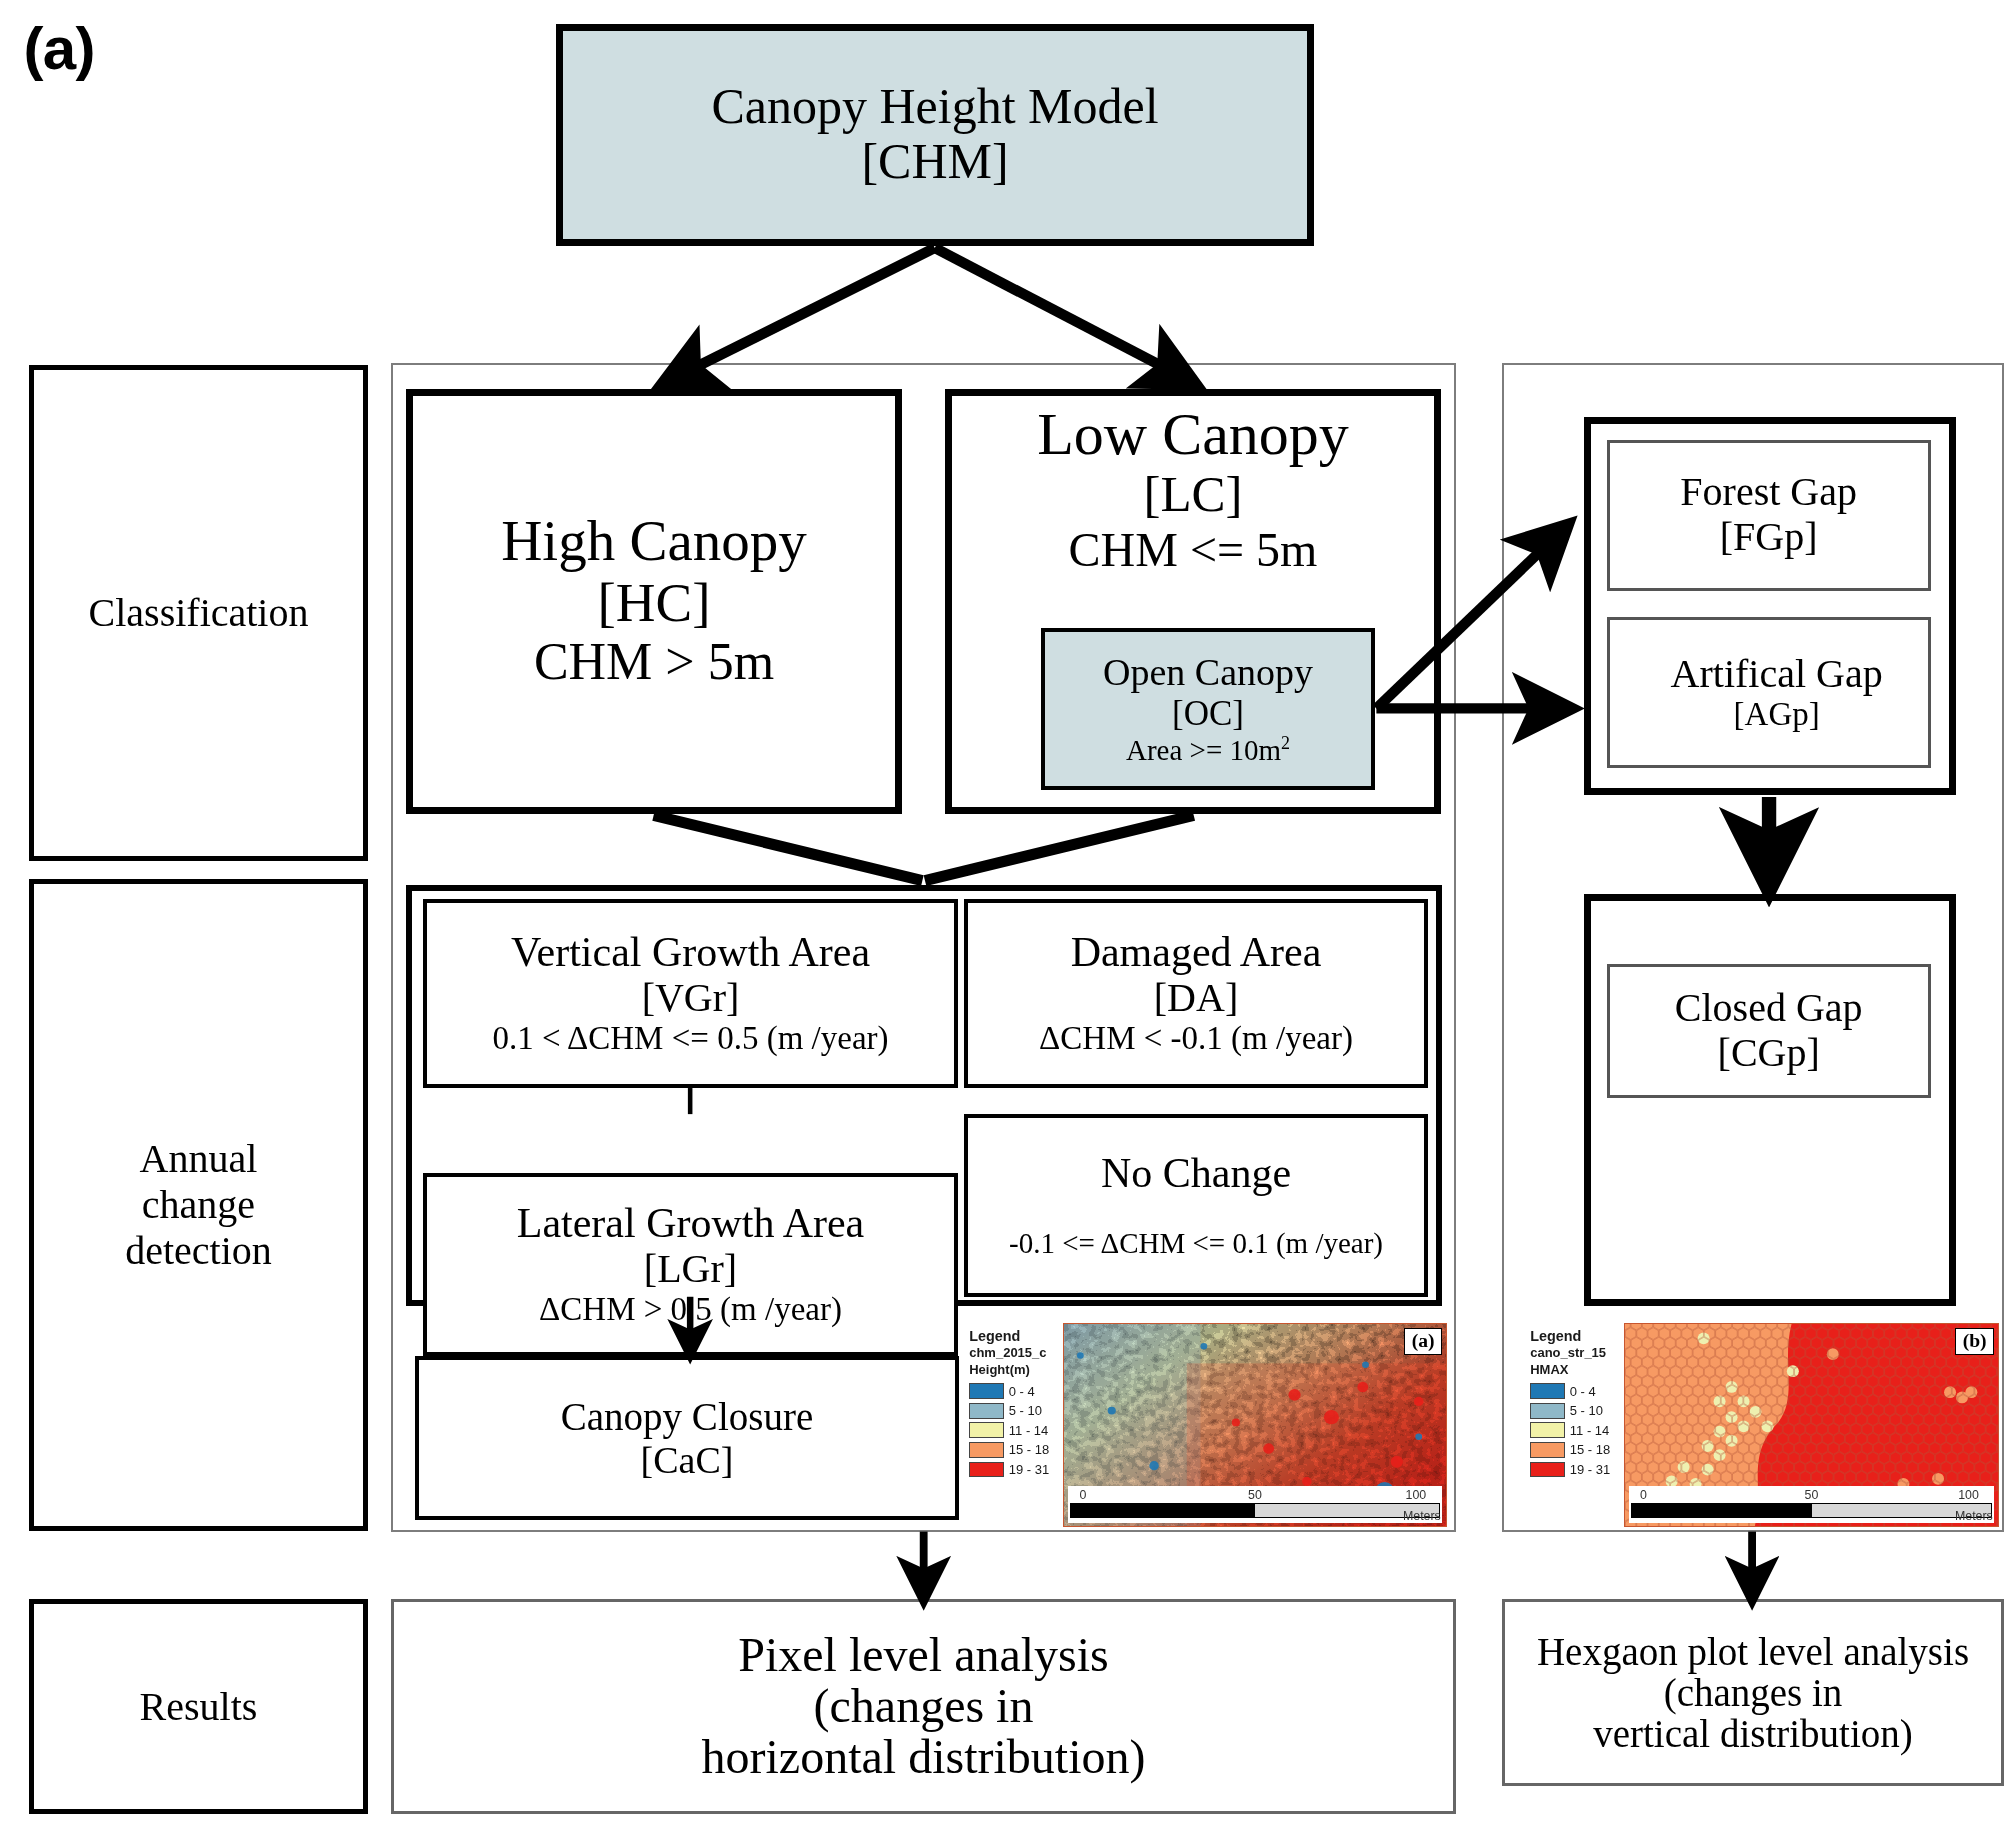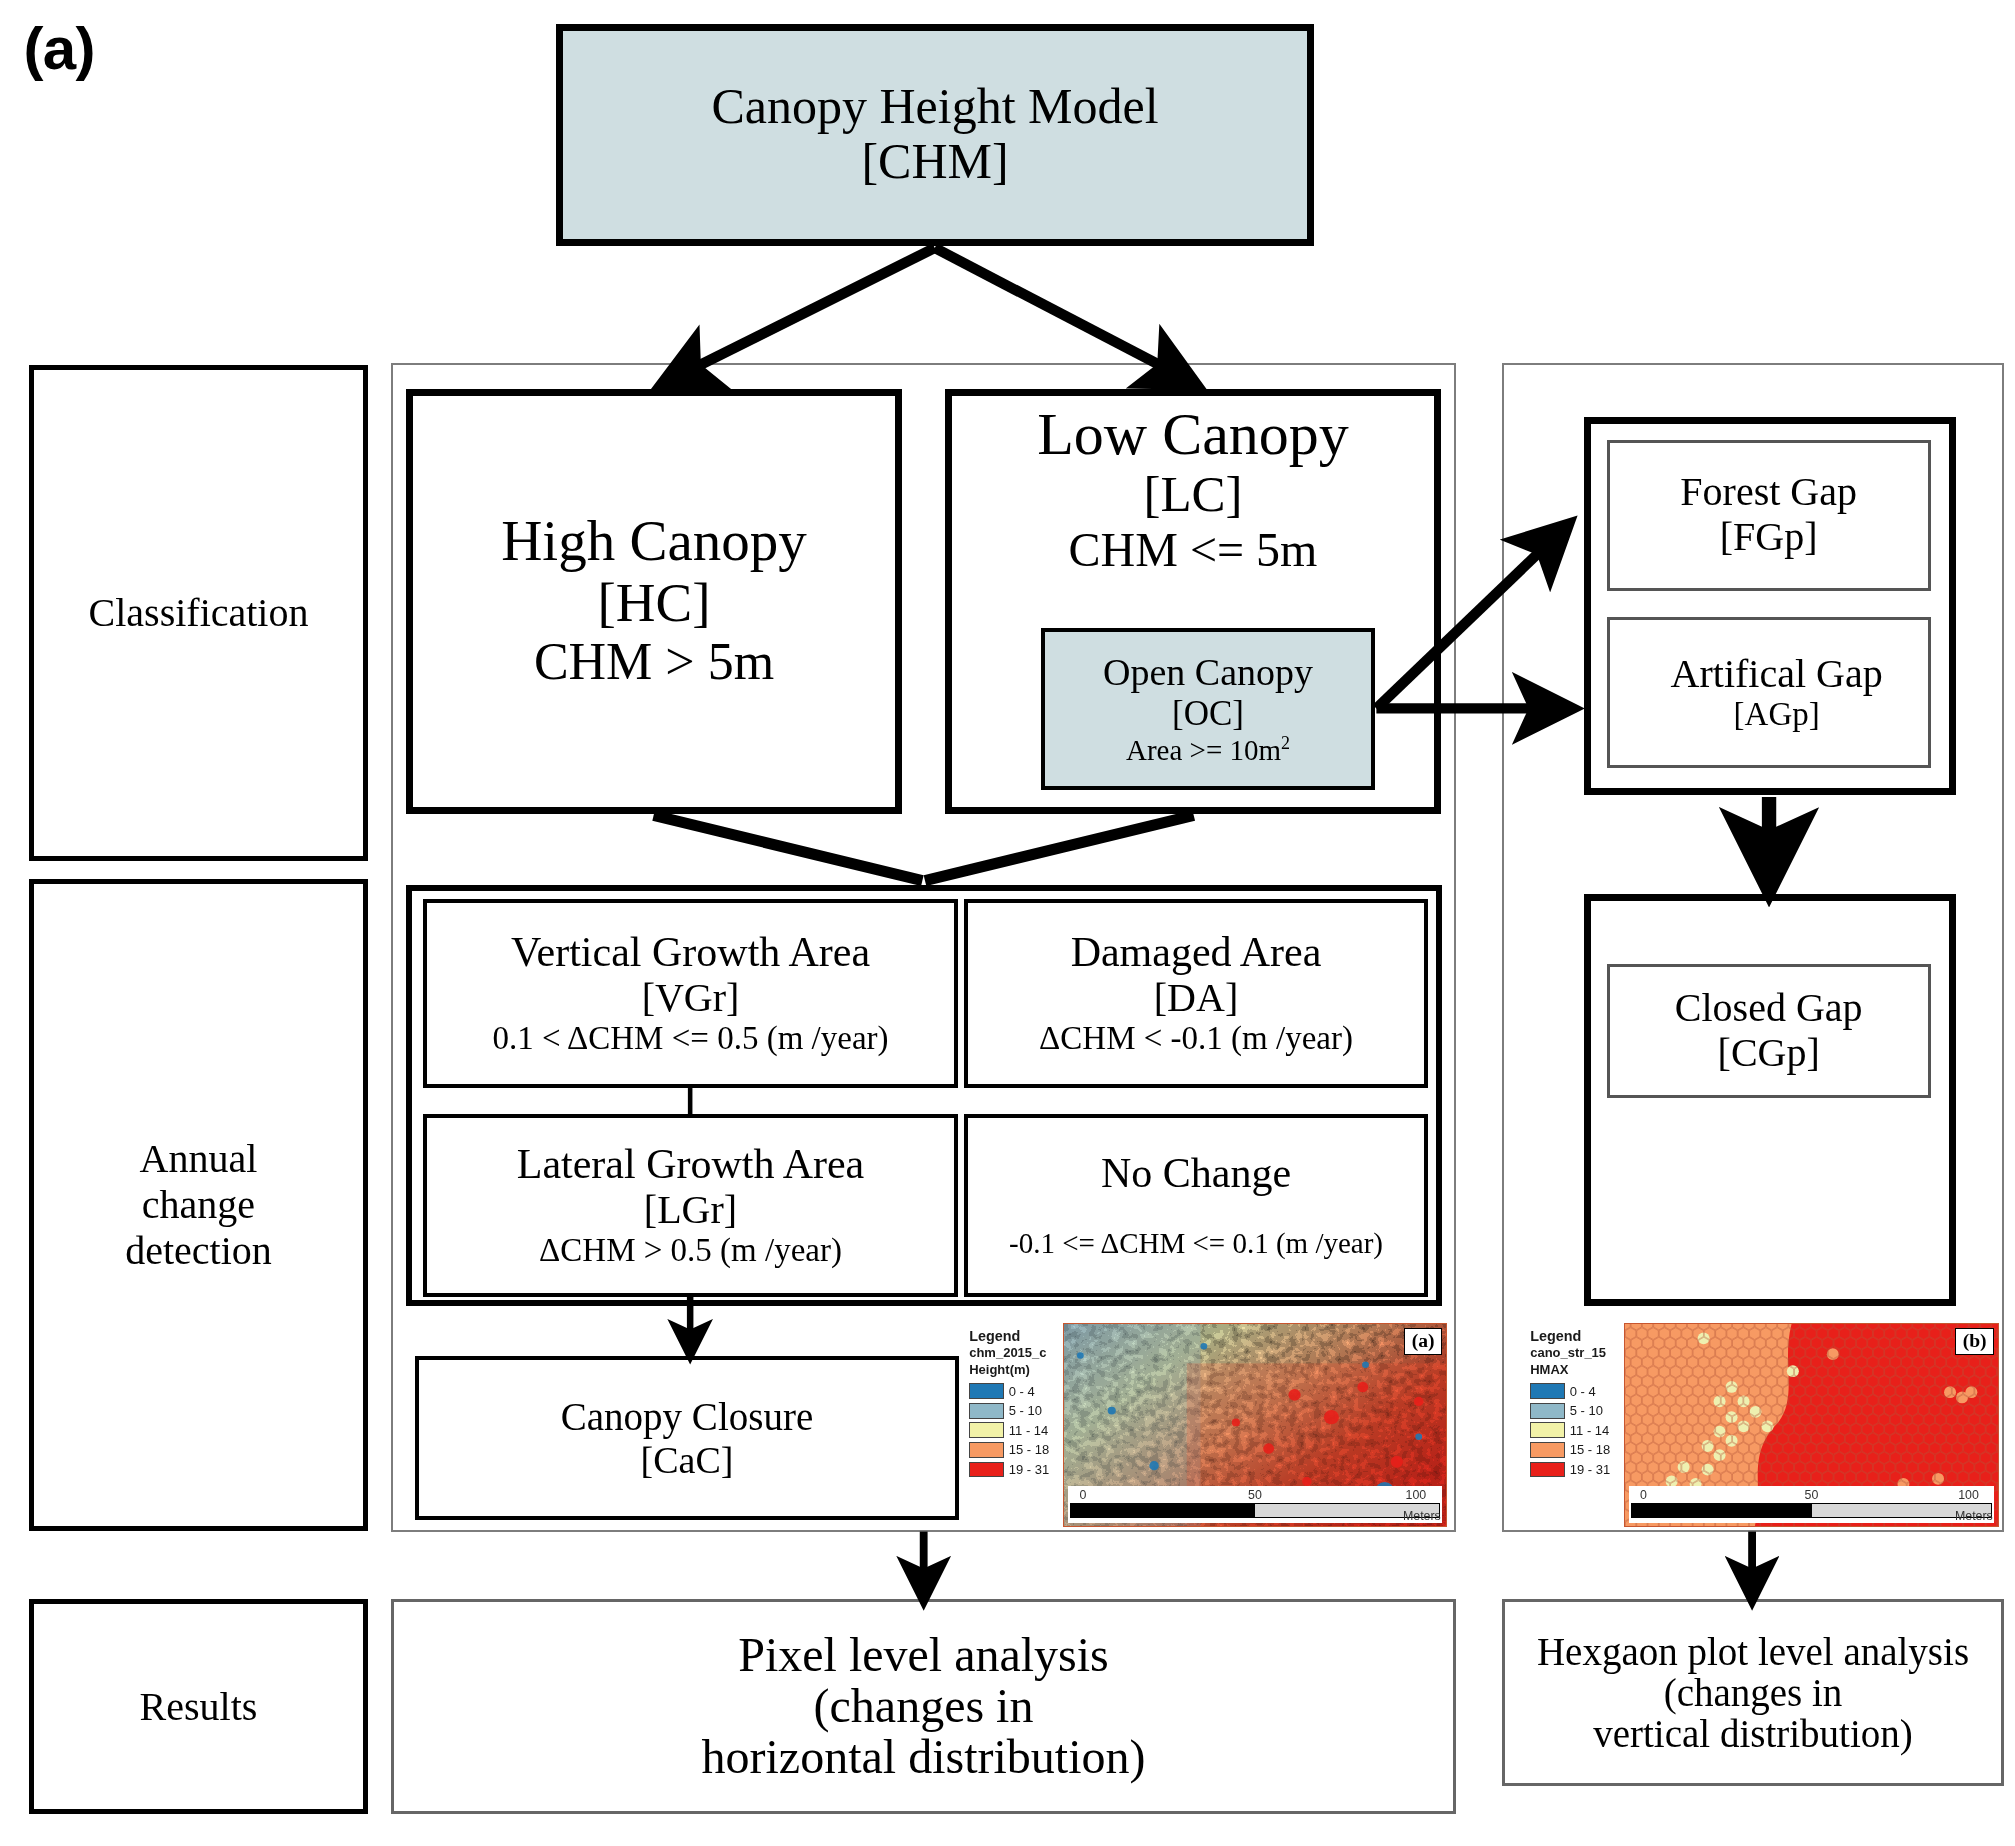--- a/index.html
+++ b/index.html
@@ -154,21 +154,21 @@
   <div class="t2" style="font-size:40px;">[VGr]</div>
   <div class="t3" style="font-size:33px;">0.1 &lt; ΔCHM &lt;= 0.5 (m /year)</div>
 </div>
 
 <div class="abs node hv-med" style="left:964px; top:899px; width:464px; height:189px;">
   <div class="t2" style="font-size:42px;">Damaged Area</div>
   <div class="t2" style="font-size:40px;">[DA]</div>
   <div class="t3" style="font-size:33px;">ΔCHM &lt; -0.1 (m /year)</div>
 </div>
 
-<div class="abs node hv-med" style="left:423px; top:1114px; width:535px; height:183px;">
+<div class="abs node hv-med" style="left:423px; top:1173px; width:535px; height:183px;">
   <div class="t2" style="font-size:42px;">Lateral Growth Area</div>
   <div class="t2" style="font-size:40px;">[LGr]</div>
   <div class="t3" style="font-size:33px;">ΔCHM &gt; 0.5 (m /year)</div>
 </div>
 
 <div class="abs node hv-med" style="left:964px; top:1114px; width:464px; height:183px;">
   <div class="t2" style="font-size:42px; margin-bottom:30px;">No Change</div>
   <div class="t3" style="font-size:29px;">-0.1 &lt;= ΔCHM &lt;= 0.1 (m /year)</div>
 </div>
 

